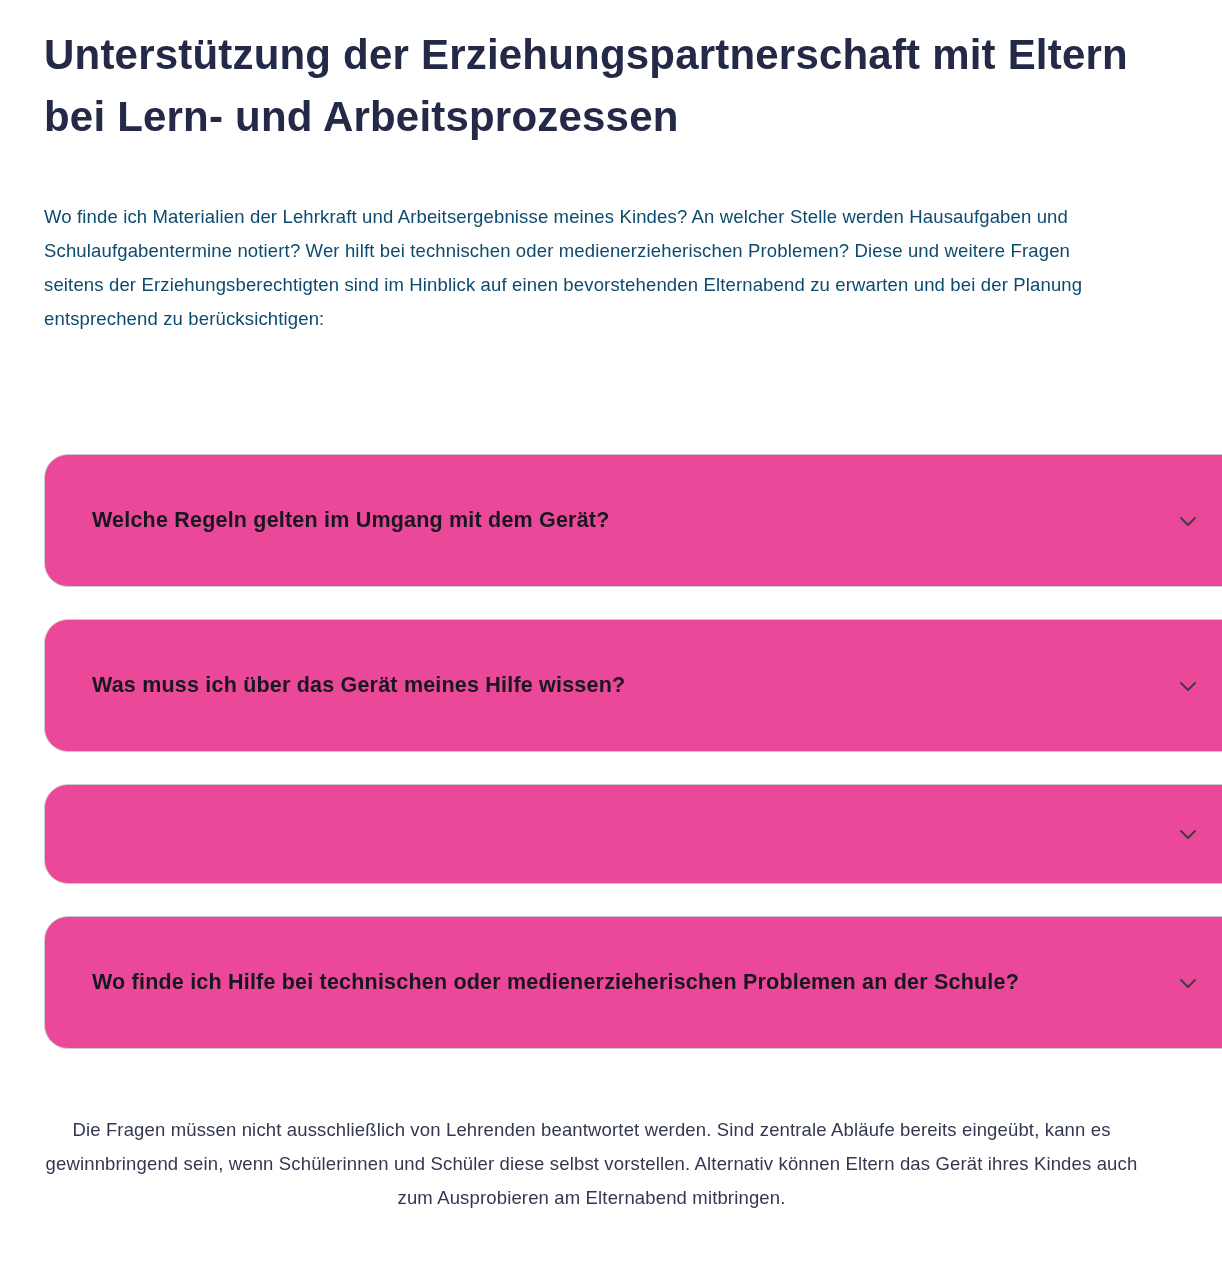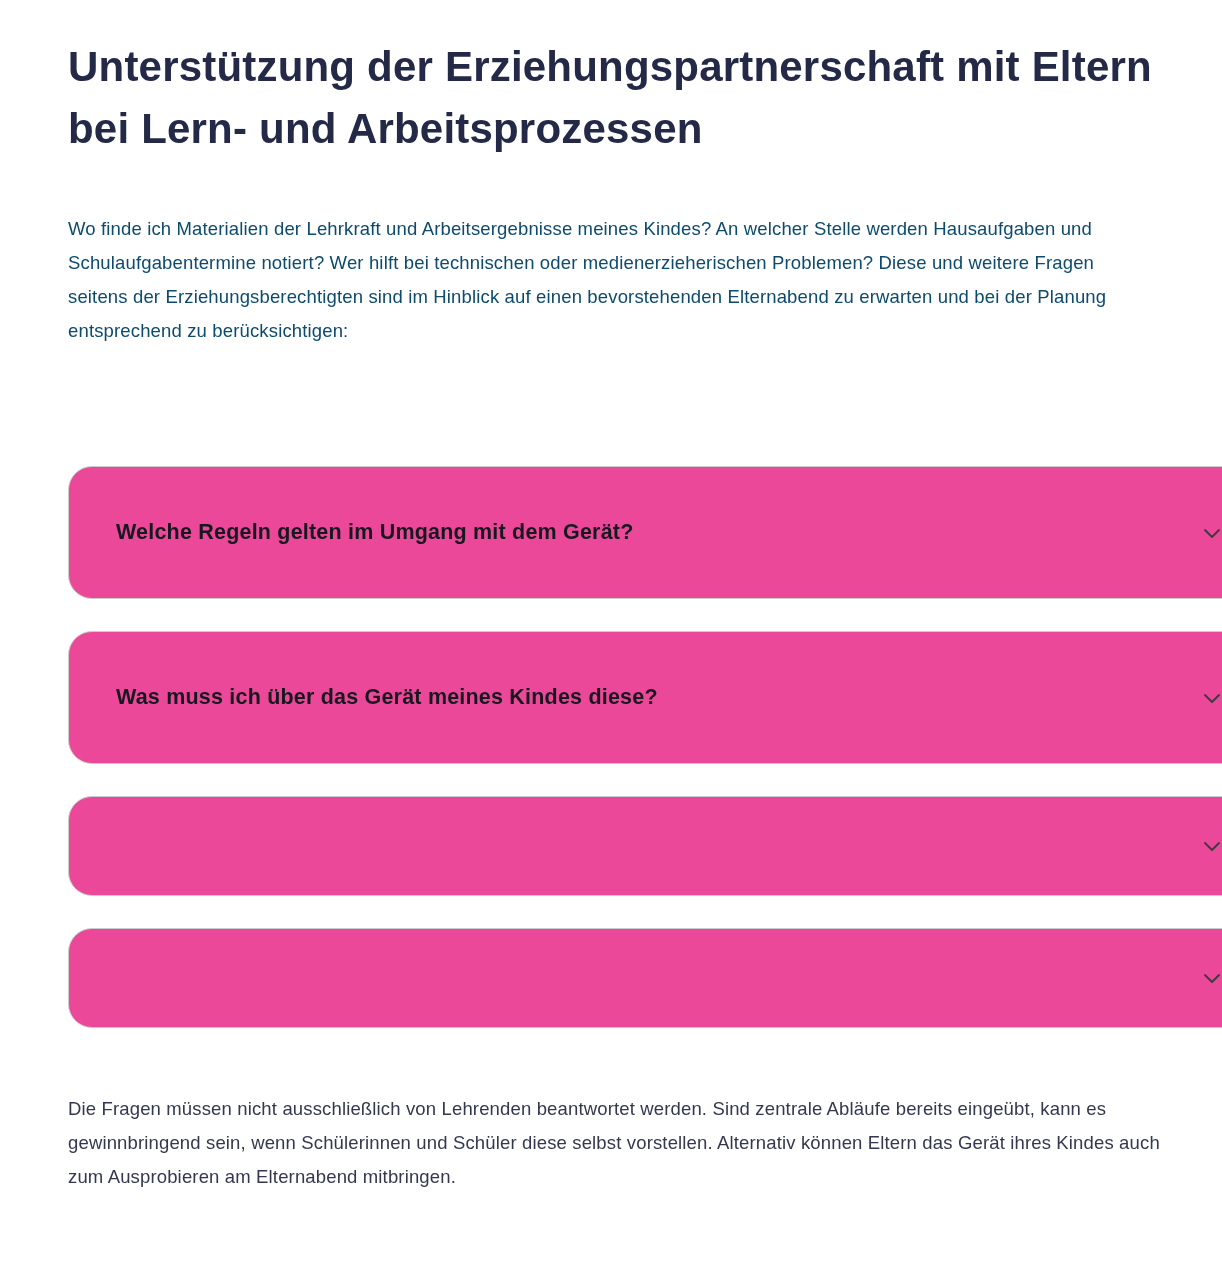--- a/index.html
+++ b/index.html
@@ -9,22 +9,22 @@
     color: #333850;
   }
   .page {
     width: 1222px;
     min-height: 1286px;
     background: #ffffff;
     position: relative;
   }
   .content {
     width: 1107px;
-    margin-left: 68px;
-    padding-top: 36px;
+    margin-left: 44px;
+    padding-top: 24px;
   }
   h1.page-title {
     font-size: 42px;
     line-height: 62px;
     font-weight: 700;
     color: #232946;
     letter-spacing: 0.2px;
     margin-bottom: 52px;
   }
   p.intro {
@@ -73,20 +73,21 @@
   }
   .chevron svg { display: block; }
   p.outro {
     font-size: 18.5px;
     line-height: 34px;
     color: #333850;
     letter-spacing: 0.15px;
     margin-top: 64px;
     margin-bottom: 30px;
     max-width: 1095px;
+    text-align: center;
   }
 </style>
 </head>
 <body>
 
 <div class="page">
   <div class="content">
 
     <h1 class="page-title">Unterstützung der Erziehungspartnerschaft mit Eltern bei Lern- und Arbeitsprozessen</h1>
 
@@ -97,37 +98,38 @@
       <div class="accordion-item">
         <span class="accordion-question">Welche Regeln gelten im Umgang mit dem Gerät?</span>
         <span class="chevron">
           <svg width="22" height="22" viewBox="0 0 22 22" fill="none">
             <path d="M4 8 L11 15 L18 8" stroke="#3b3b40" stroke-width="1.8" stroke-linecap="round" stroke-linejoin="round"></path>
           </svg>
         </span>
       </div>
 
       <div class="accordion-item">
-        <span class="accordion-question">Was muss ich über das Gerät meines Kindes diese?</span>
+        <span class="accordion-question">Was muss ich über das Gerät meines Hilfe wissen?</span>
         <span class="chevron">
           <svg width="22" height="22" viewBox="0 0 22 22" fill="none">
             <path d="M4 8 L11 15 L18 8" stroke="#3b3b40" stroke-width="1.8" stroke-linecap="round" stroke-linejoin="round"></path>
           </svg>
         </span>
       </div>
 
       <div class="accordion-item">
         <span class="chevron">
           <svg width="22" height="22" viewBox="0 0 22 22" fill="none">
             <path d="M4 8 L11 15 L18 8" stroke="#3b3b40" stroke-width="1.8" stroke-linecap="round" stroke-linejoin="round"></path>
           </svg>
         </span>
       </div>
 
       <div class="accordion-item">
+        <span class="accordion-question">Wo finde ich Hilfe bei technischen oder medienerzieherischen Problemen an der Schule?</span>
         <span class="chevron">
           <svg width="22" height="22" viewBox="0 0 22 22" fill="none">
             <path d="M4 8 L11 15 L18 8" stroke="#3b3b40" stroke-width="1.8" stroke-linecap="round" stroke-linejoin="round"></path>
           </svg>
         </span>
       </div>
 
     </div>
 
     <p class="outro">Die Fragen müssen nicht ausschließlich von Lehrenden beantwortet werden. Sind zentrale Abläufe bereits eingeübt, kann es gewinnbringend sein, wenn Schülerinnen und Schüler diese selbst vorstellen. Alternativ können Eltern das Gerät ihres Kindes auch zum Ausprobieren am Elternabend mitbringen.</p>

